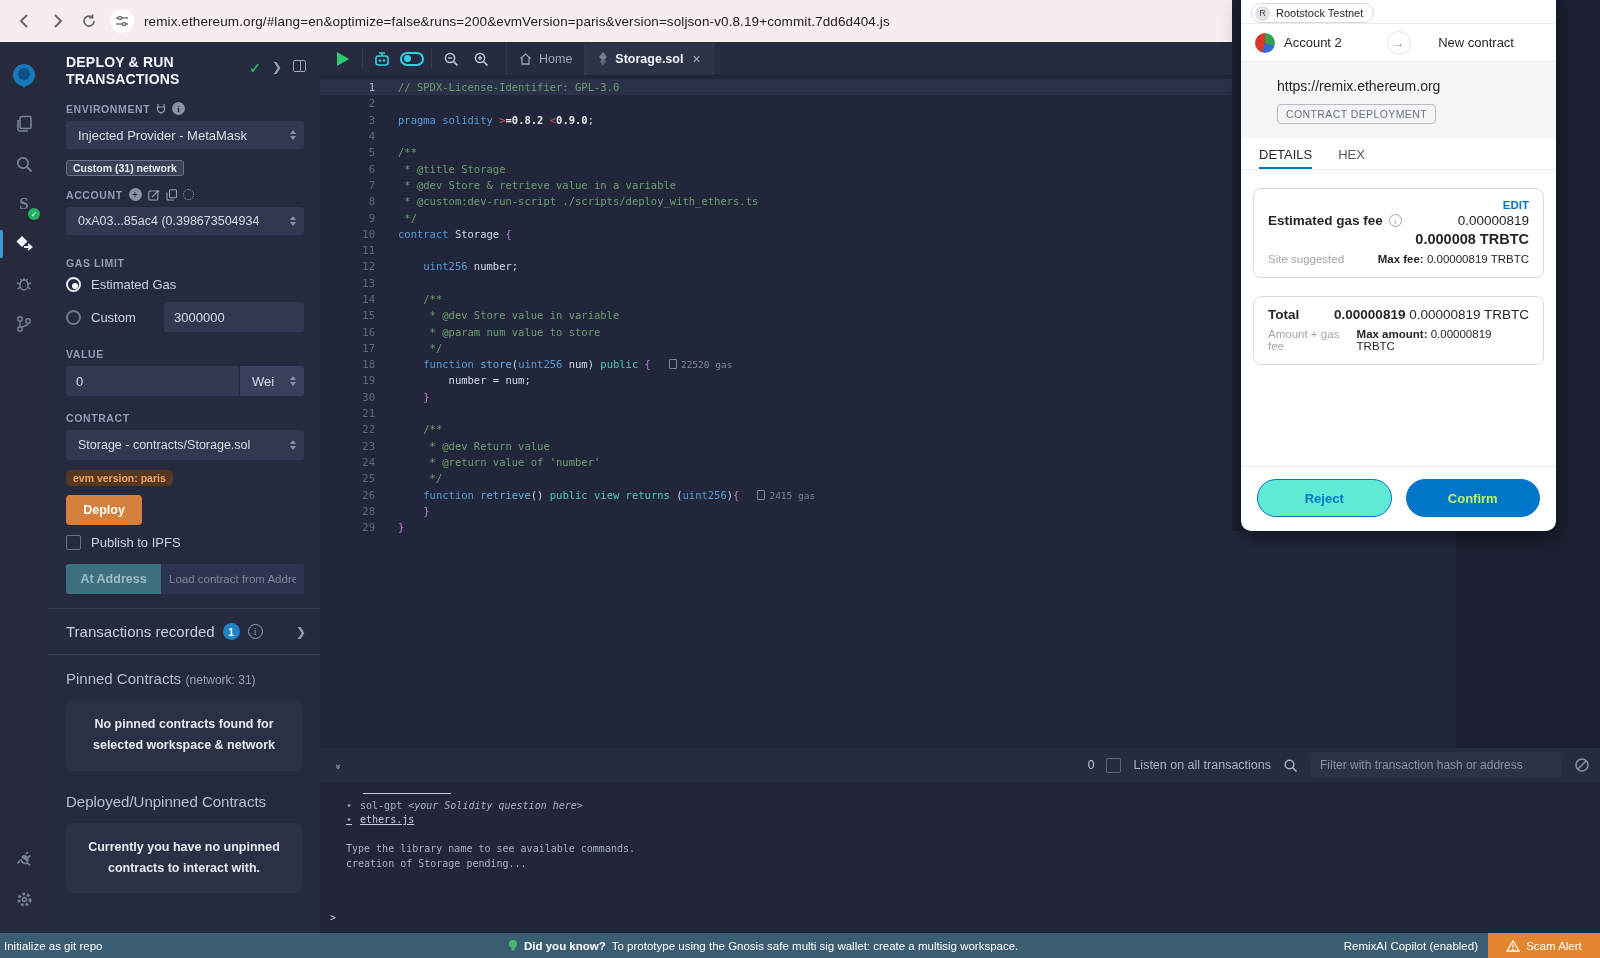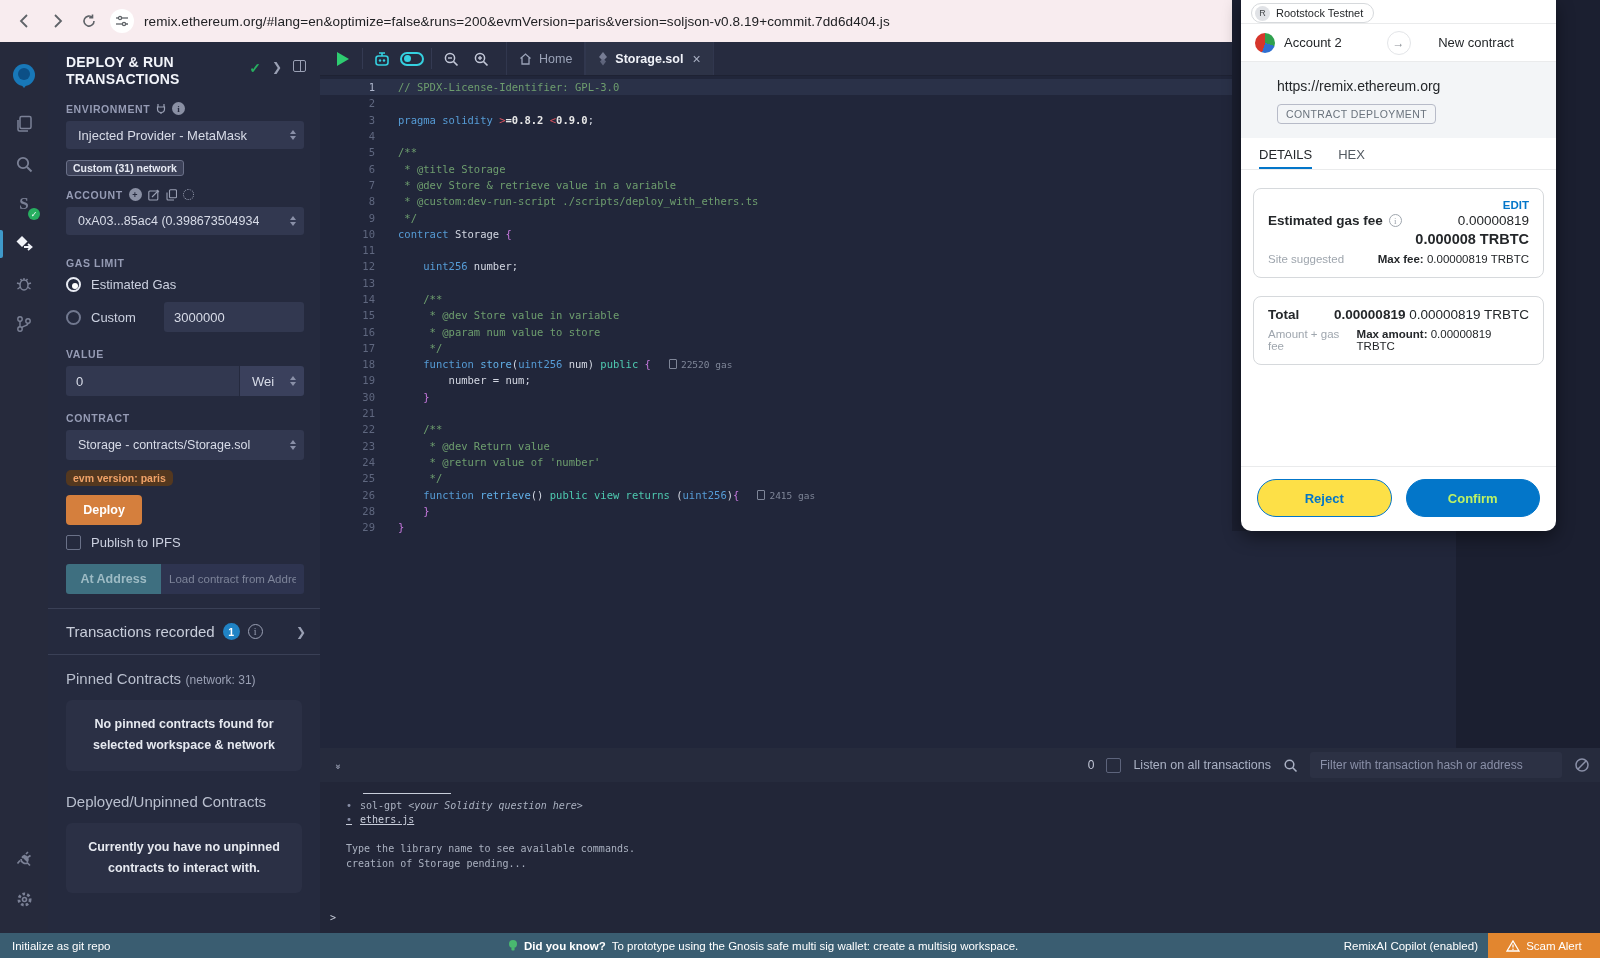--- a/index.html
+++ b/index.html
@@ -117,21 +117,21 @@
   .tl { line-height:14.5px; }
   .tl .bullet::before { content:"\2022"; margin-right:8px; color:#8a90a8; }
   .tl .link { text-decoration:underline; color:#c9cedb; }
   .tl .ital { font-style:italic; }
   .tl .clip-frag { display:inline-block; width:88px; border-bottom:1px solid #c9cedb; height:4px; margin-left:17px; }
   .term-prompt { position:absolute; left:10px; bottom:10px; color:#c9cedb; }
 
   
   .statusbar { position:absolute; left:0; top:933px; width:1600px; height:25px; background:#3a5d71; color:#ffffff;
     display:flex; align-items:center; font-size:11.5px; }
-  .sb-left { padding-left:12px; }
+  .sb-left { padding-left:4px; }
   .sb-tip { position:absolute; left:508px; display:flex; align-items:center; gap:6px; }
   .sb-tip b { font-weight:bold; }
   .sb-copilot { position:absolute; right:122px; }
   .scam { position:absolute; right:0; top:0; height:25px; width:112px; background:#e2862f; display:flex; align-items:center;
     justify-content:center; gap:6px; font-size:11.5px; color:#fff; }
 
   
   .popup-backdrop { position:absolute; left:1232px; top:0; width:368px; height:531px; background:#1b1f30; }
   .popup { position:absolute; left:1241px; top:0; width:315px; height:531px; background:#ffffff; border-radius:0 0 10px 10px;
     box-shadow:0 6px 18px rgba(0,0,0,0.45); color:#24272a; display:flex; flex-direction:column; overflow:hidden; }
@@ -162,21 +162,21 @@
   .mm-i { width:13px; height:13px; border-radius:50%; border:1px solid #9fa6ae; color:#9fa6ae; font-size:9px;
     display:inline-flex; align-items:center; justify-content:center; font-family:"Liberation Serif",serif; font-weight:normal; }
   .mm-feeval { text-align:right; font-size:13.5px; color:#24272a; }
   .mm-feeconv { text-align:right; font-size:14.5px; font-weight:bold; margin-top:3px; }
   .mm-subrow { display:flex; justify-content:space-between; margin-top:6px; font-size:11.5px; }
   .mm-muted { color:#9fa6ae; }
   .mm-bold { font-weight:bold; }
   .mm-totalrow { display:flex; justify-content:space-between; font-size:13.5px; }
   .mm-footer { border-top:1px solid #eaebec; padding:12px 16px 14px 16px; display:flex; gap:14px; }
   .mm-btn { flex:1; height:38px; border-radius:19px; font-size:13px; font-weight:bold; cursor:pointer; }
-  .mm-reject { background:#fde047; border:1px solid #0376c9; color:#0376c9; }
+  .mm-reject { background:#5eead4; border:1px solid #0376c9; color:#0376c9; }
   .mm-confirm { background:#0376c9; border:1px solid #0376c9; color:#bef264; }
 
   svg { display:block; }
 </style>
 </head>
 <body>
 
 <div class="screen">
 
   <div class="browser-bar">

